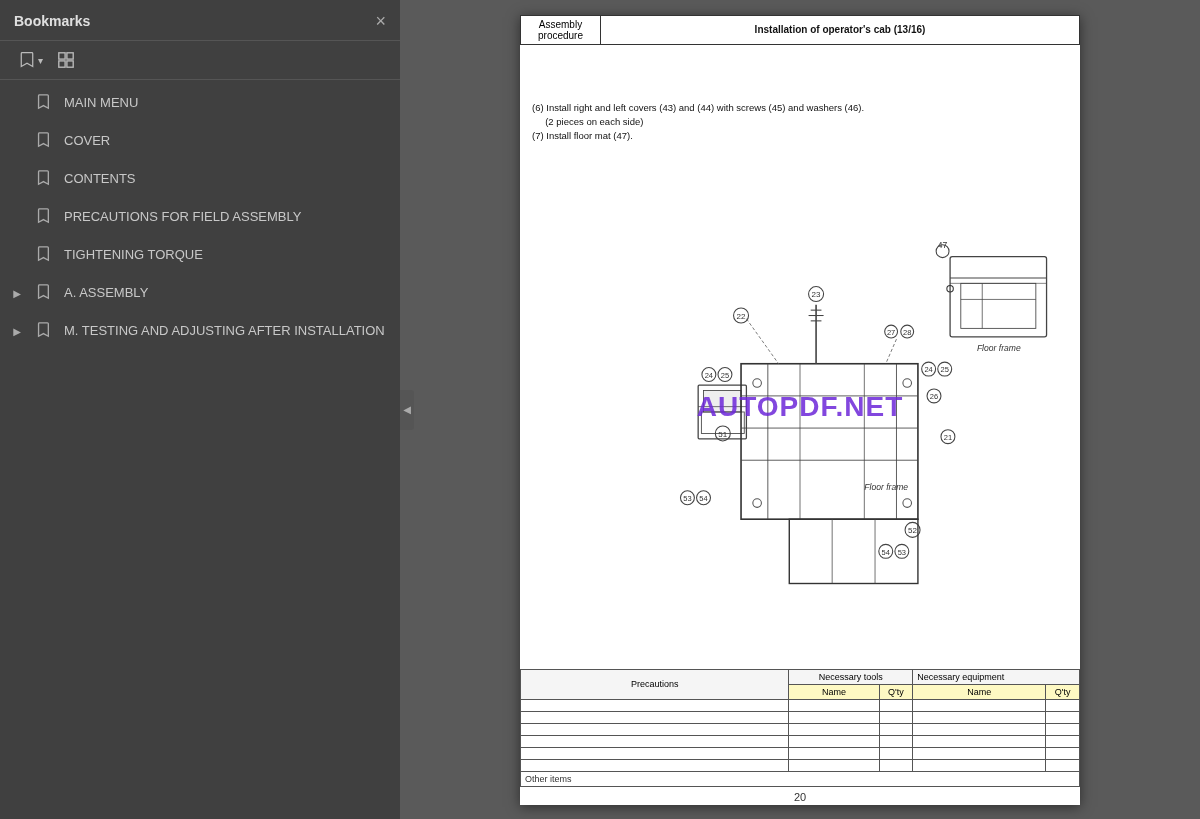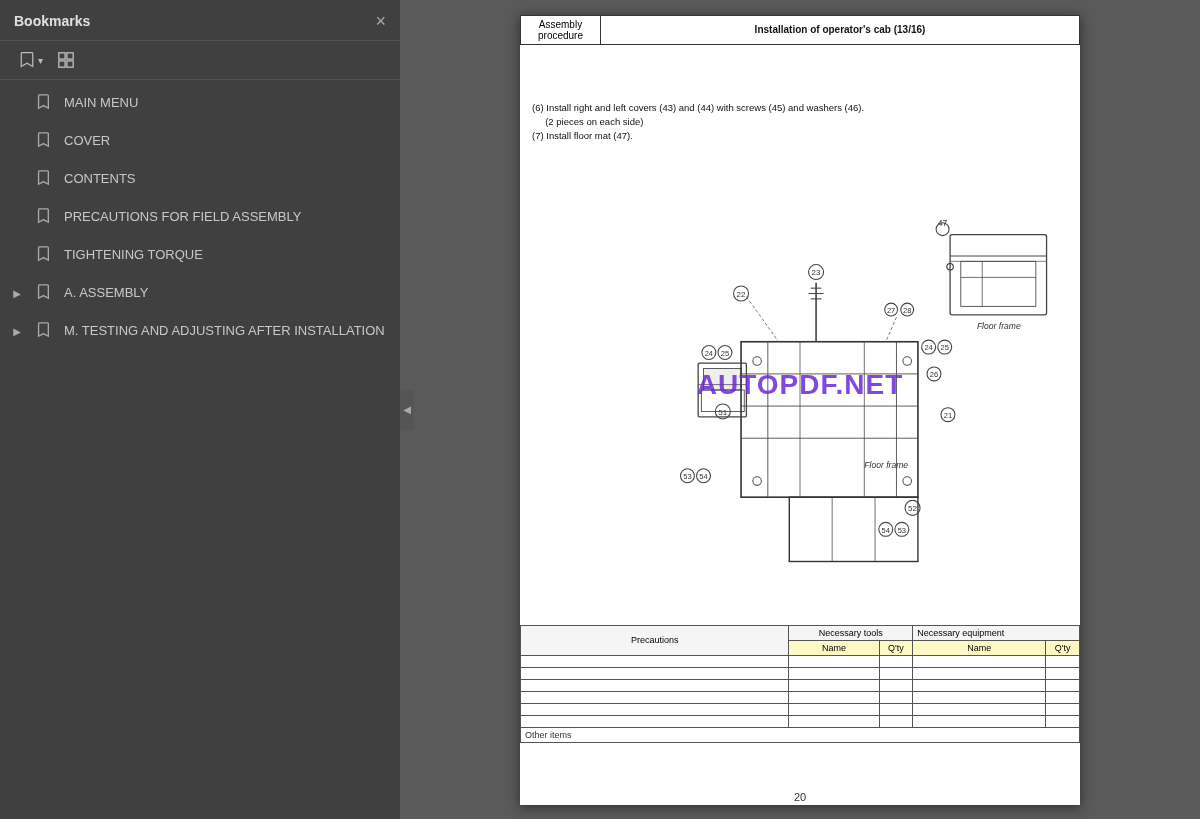--- a/index.html
+++ b/index.html
@@ -260,21 +260,20 @@
       text-align: center;
       font-weight: normal;
       background: #fef9c3;
     }
 
     .doc-page-number {
       text-align: center;
       font-size: 11px;
       padding: 4px 0 2px 0;
       color: #333;
-      margin-top: 44px;
     }
 
     .empty-row td {
       height: 12px;
     }
 
     .other-items-row td {
       font-size: 9px;
       color: #333;
     }

